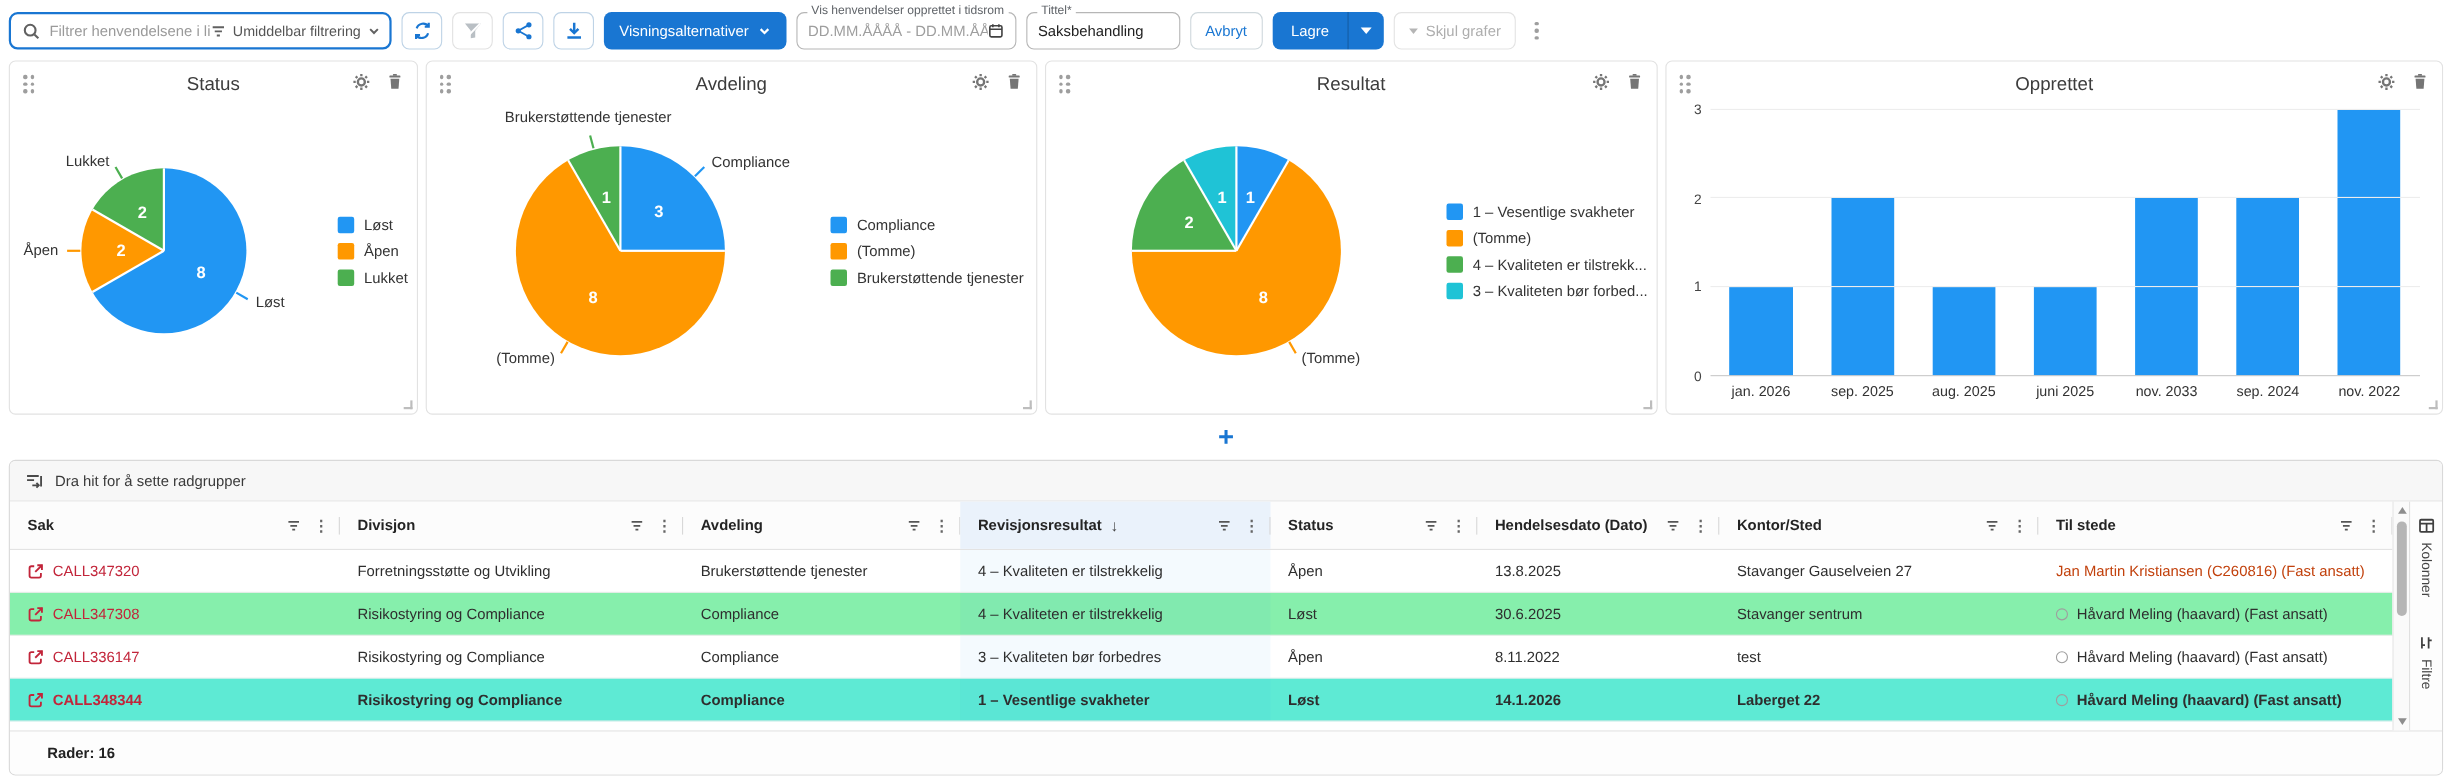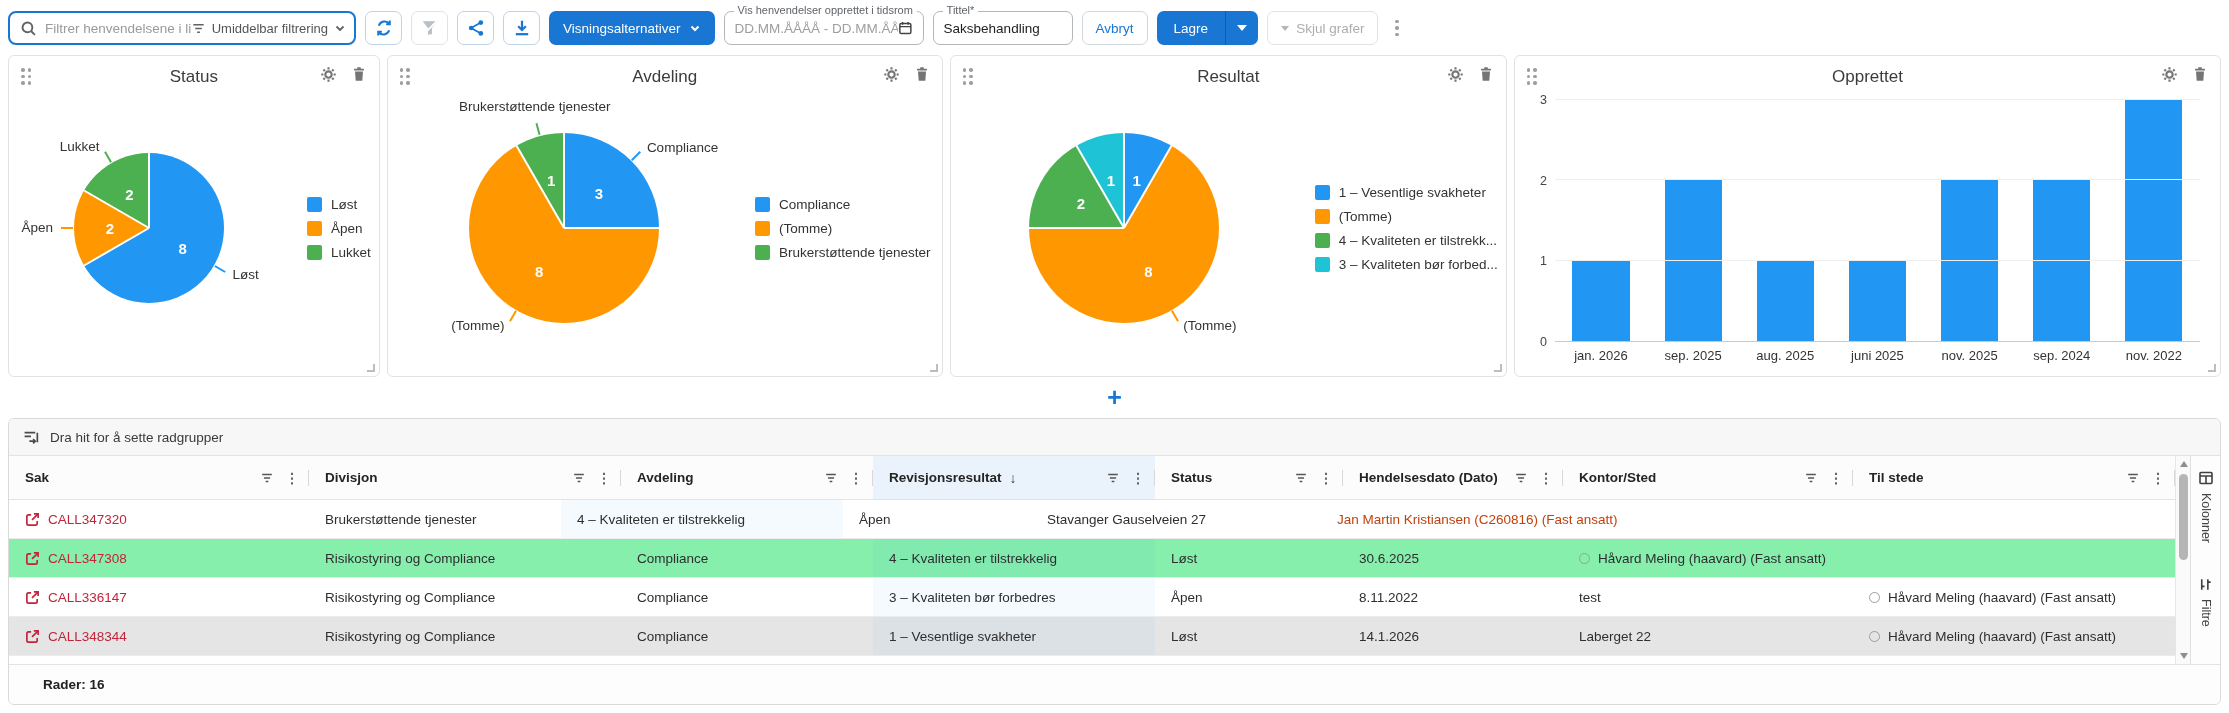--- a/index.html
+++ b/index.html
@@ -76,21 +76,21 @@
   .grid-table { flex:1; display:flex; flex-direction:column; min-width:0; }
   .grid-header { height:44px; display:flex; background:#fcfcfc; border-bottom:1px solid #e3e3e3; }
   .h-cell { position:relative; display:flex; align-items:center; gap:6px; padding:0 10px 0 16px; font-weight:bold; color:#242424; font-size:13.5px; cursor:pointer; }
   .h-cell::after { content:""; position:absolute; right:0; top:14px; width:1px; height:16px; background:#d8d8d8; }
   .h-icons { margin-left:auto; display:flex; align-items:center; gap:11px; color:#555; }
   .h-kebab { font-size:14px; color:#666; letter-spacing:0; }
   .sort-arrow { font-weight:normal; font-size:14px; color:#444; margin-left:2px; }
   .h-cell.sorted-col { background:#eaf2fb; }
   .g-row { height:39px; display:flex; border-bottom:1px solid #ececec; background:#fff; }
   .g-row.alt { background:#86efac; }
-  .g-row.selected { background:#e5e5e5; }
+  .g-row.selected { background:#5eead4;font-weight:bold; }
   .cell { display:flex; align-items:center; gap:8px; padding:0 10px 0 16px; font-size:13.5px; color:#2e2e2e; white-space:nowrap; overflow:hidden; }
   .cell.sorted-col { background:rgba(33,150,243,.05); }
   .c0{width:300px;flex:none;} .c1{width:312px;flex:none;} .c2{width:252px;flex:none;} .c3{width:282px;flex:none;}
   .c4{width:188px;flex:none;} .c5{width:220px;flex:none;} .c6{width:290px;flex:none;} .c7{flex:1;min-width:0;}
   .sak-text { color:#c2253a; }
   .red-text { color:#c2410c; }
   .presence-circle { width:11px; height:11px; border:1.5px solid #9e9e9e; border-radius:50%; flex:none; }
   .grid-sliver { height:8px; background:#fff; }
   .vscroll { width:15px; background:#fafafa; border-left:1px solid #e6e6e6; position:relative; }
   .vscroll .up { position:absolute; top:5px; left:3.5px; width:0; height:0; border-left:4px solid transparent; border-right:4px solid transparent; border-bottom:6px solid #8d8d8d; }
@@ -439,21 +439,21 @@
               <div class="gridline" style="bottom: 33.3333%;"></div>
               <div class="gridline" style="bottom: 66.6667%;"></div>
               <div class="gridline" style="bottom: 100%;"></div>
             </div>
           <div></div>
           <div class="x-labels">
               <span>jan. 2026</span>
               <span>sep. 2025</span>
               <span>aug. 2025</span>
               <span>juni 2025</span>
-              <span>nov. 2025</span>
+              <span>nov. 2033</span>
               <span>sep. 2024</span>
               <span>nov. 2022</span>
             </div>
         </div>
       </div>
       <i class="resize-corner"></i>
     </div>
   </div>
 
   <div class="add-row">
@@ -550,28 +550,34 @@
         <div id="grid-body">
             <div class="g-row">
               <div class="cell c0">
                 <svg width="15" height="15" viewBox="0 0 16 16" fill="none" stroke="#c2253a" stroke-width="1.8">
                   <path d="M6.5 3H3.8C2.8 3 2 3.8 2 4.8v7.4C2 13.2 2.8 14 3.8 14h7.4c1 0 1.8-.8 1.8-1.8V9.5"></path>
                   <path d="M9.5 2H14v4.5"></path>
                   <path d="M14 2L7.5 8.5"></path>
                 </svg>
                 <span class="sak-text">CALL347320</span>
               </div>
+              <div class="cell c1">
+                <span>Forretningsstøtte og Utvikling</span>
+              </div>
               <div class="cell c2">
                 <span>Brukerstøttende tjenester</span>
               </div>
               <div class="cell c3 sorted-col">
                 <span>4 – Kvaliteten er tilstrekkelig</span>
               </div>
               <div class="cell c4">
                 <span>Åpen</span>
+              </div>
+              <div class="cell c5">
+                <span>13.8.2025</span>
               </div>
               <div class="cell c6">
                 <span>Stavanger Gauselveien 27</span>
               </div>
               <div class="cell c7">
                 <span class="red-text">Jan Martin Kristiansen (C260816) (Fast ansatt)</span>
               </div>
             </div>
             <div class="g-row alt">
               <div class="cell c0">
@@ -589,20 +595,23 @@
                 <span>Compliance</span>
               </div>
               <div class="cell c3 sorted-col">
                 <span>4 – Kvaliteten er tilstrekkelig</span>
               </div>
               <div class="cell c4">
                 <span>Løst</span>
               </div>
               <div class="cell c5">
                 <span>30.6.2025</span>
+              </div>
+              <div class="cell c6">
+                <span>Stavanger sentrum</span>
               </div>
               <div class="cell c7">
                 <span class="presence-circle"></span>
                 <span>Håvard Meling (haavard) (Fast ansatt)</span>
               </div>
             </div>
             <div class="g-row">
               <div class="cell c0">
                 <svg width="15" height="15" viewBox="0 0 16 16" fill="none" stroke="#c2253a" stroke-width="1.8">
                   <path d="M6.5 3H3.8C2.8 3 2 3.8 2 4.8v7.4C2 13.2 2.8 14 3.8 14h7.4c1 0 1.8-.8 1.8-1.8V9.5"></path>

